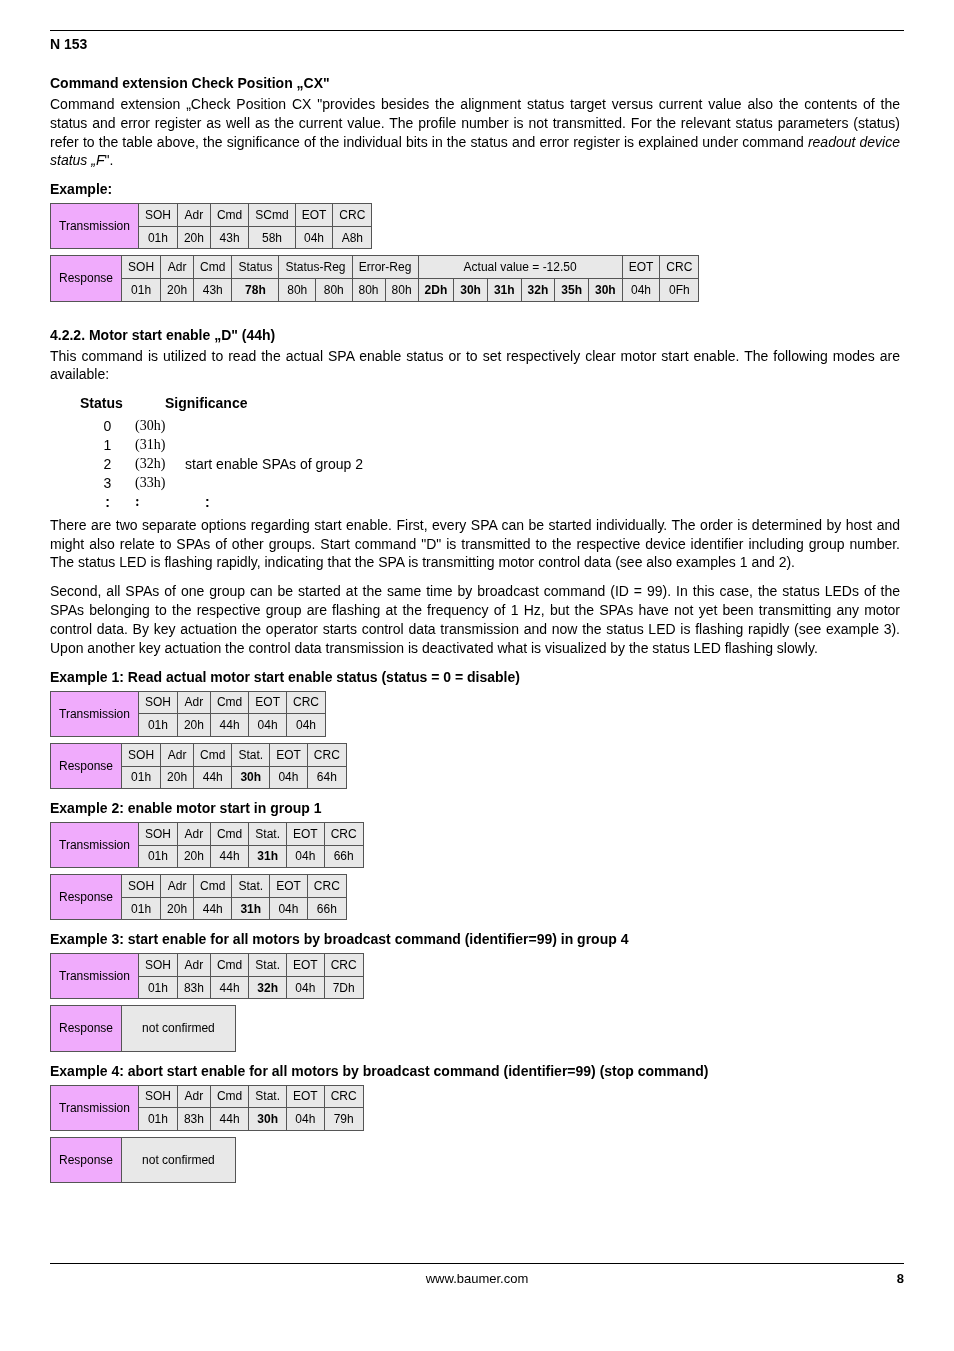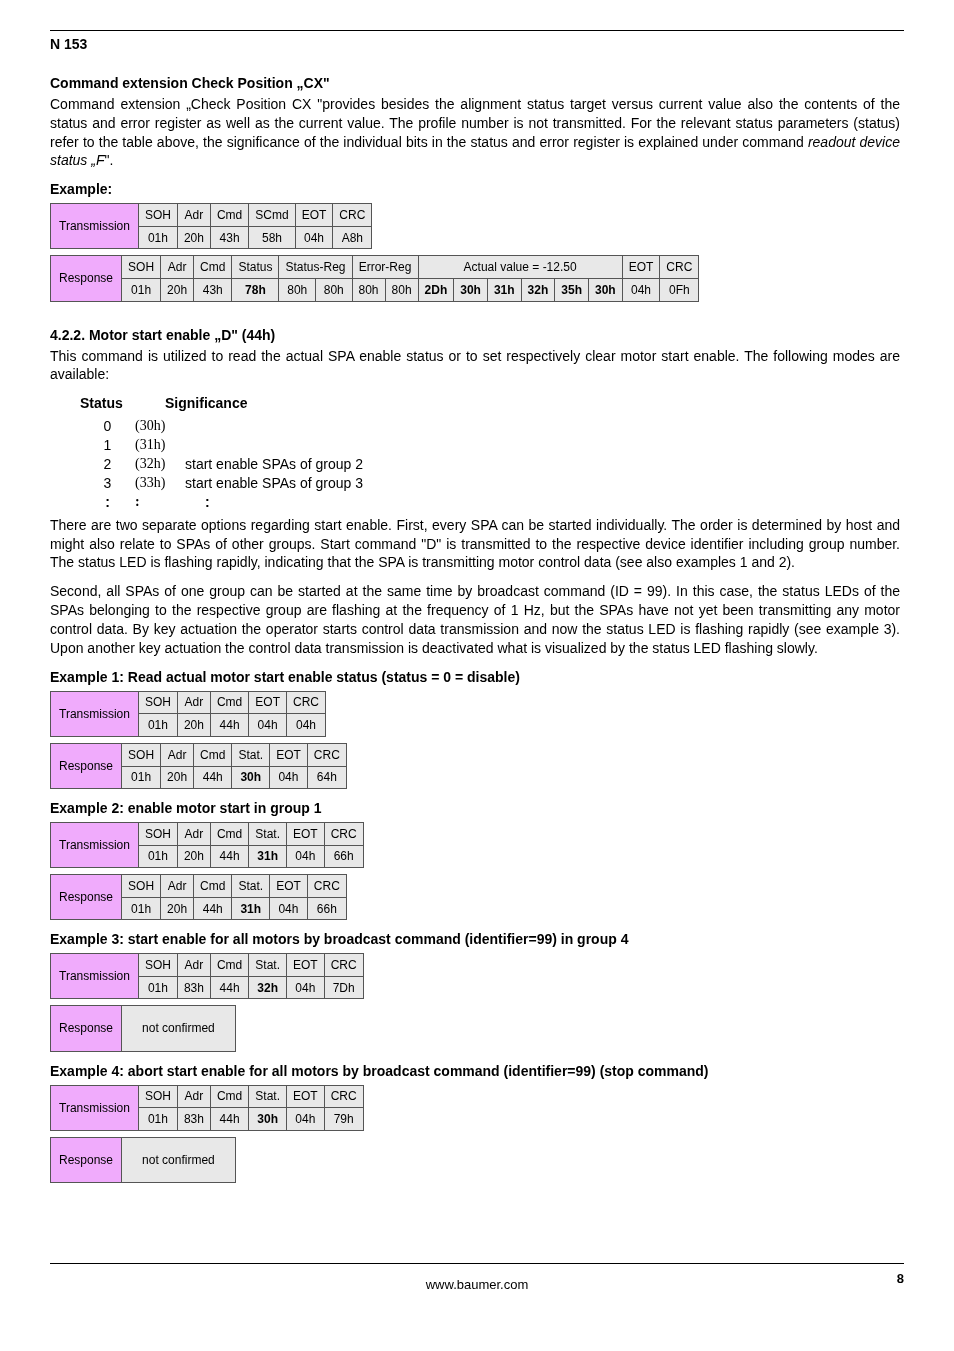--- a/index.html
+++ b/index.html
@@ -71,21 +71,21 @@
   .status-header {
     font-weight: bold;
     display: flex;
     margin-left: 30px;
   }
   .status-header .sh1 { width: 85px; }
   .footer {
     position: relative;
     margin-top: 80px;
     border-top: 1px solid #000;
-    padding-top: 12px;
+    padding-top: 6px;
     font-size: 13px;
   }
   .footer .url {
     text-align: center;
   }
   .footer .page {
     position: absolute;
     right: 0;
     top: 6px;
     font-weight: bold;
@@ -189,21 +189,20 @@
       <div class="c2">(31h)</div>
     </div>
   <div class="row">
       <div class="c1">2</div>
       <div class="c2">(32h)</div>
       <div class="c3">start enable SPAs of group 2</div>
     </div>
   <div class="row">
       <div class="c1">3</div>
       <div class="c2">(33h)</div>
-      <div class="c3">start enable SPAs of group 3</div>
     </div>
   <div class="row" style="font-weight:bold">
       <div class="c1">:</div>
       <div class="c2">:</div>
       <div class="c3" style="padding-left:20px">:</div>
     </div>
 </div>
 
 <p>There are two separate options regarding start enable. First, every SPA can be started individually. The order is determined by host and might also relate to SPAs of other groups. Start command "D" is transmitted to the respective device identifier including group number. The status LED is flashing rapidly, indicating that the SPA is transmitting motor control data (see also examples 1 and 2).</p>
 <p>Second, all SPAs of one group can be started at the same time by broadcast command (ID = 99). In this case, the status LEDs of the SPAs belonging to the respective group are flashing at the frequency of 1 Hz, but the SPAs have not yet been transmitting any motor control data. By key actuation the operator starts control data transmission and now the status LED is flashing rapidly (see example 3). Upon another key actuation the control data transmission is deactivated what is visualized by the status LED flashing slowly.</p>

